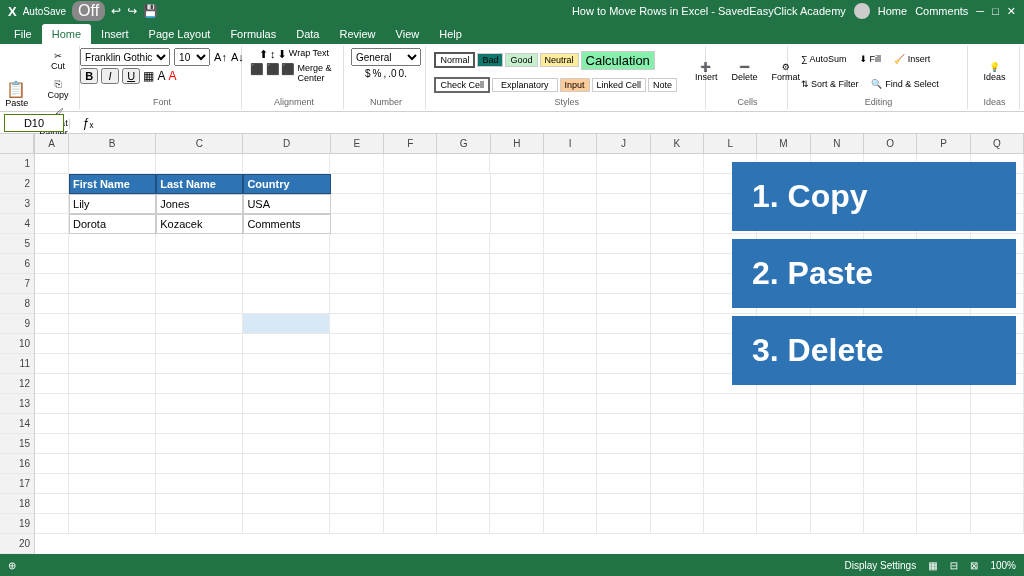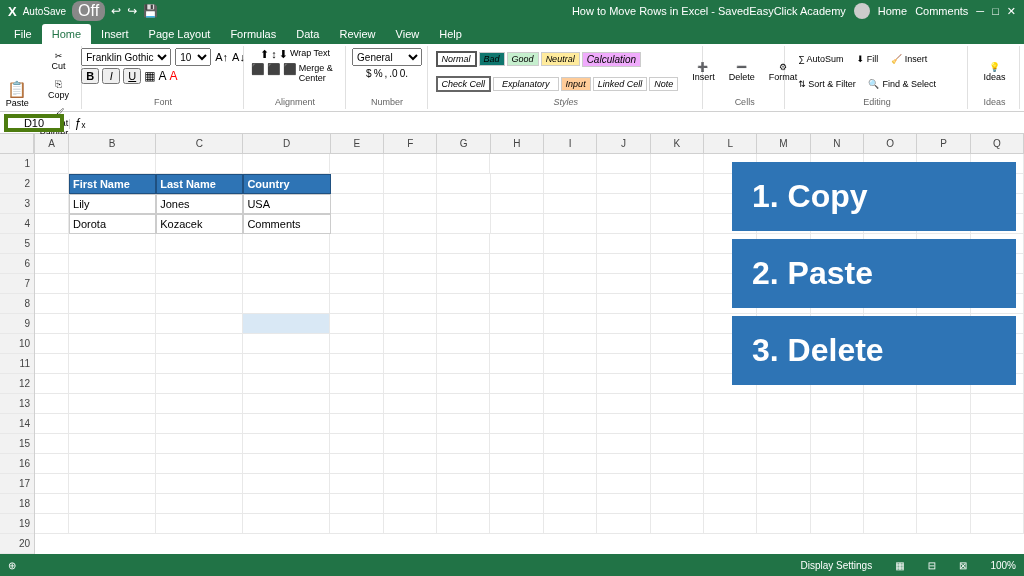--- a/index.html
+++ b/index.html
@@ -88,21 +88,21 @@
       background: #fff;
       border-bottom: 1px solid #d0d0d0;
       display: flex;
       align-items: center;
       padding: 0 4px;
       gap: 4px;
     }
     .name-box {
       width: 60px;
       height: 18px;
-      border: 4px solid #4d7c0f;
+      border: 1px solid #4d7c0f;
       font-size: 11px;
       padding: 0 3px;
       text-align: center;
     }
     .formula-divider { color: #ccc; }
     .formula-input {
       flex: 1;
       height: 18px;
       border: none;
       font-size: 11px;
@@ -380,27 +380,27 @@
         <span style="cursor:pointer;">$</span>
         <span style="cursor:pointer;">%</span>
         <span style="cursor:pointer;">,</span>
         <span style="cursor:pointer;">.0</span>
         <span style="cursor:pointer;">0.</span>
       </div>
     </div>
     <div class="ribbon-group-label">Number</div>
   </div>
 
-  <div class="ribbon-group" style="min-width:200px;font-style:italic;">
+  <div class="ribbon-group" style="min-width:200px;">
     <div class="ribbon-group-content" style="gap:2px;flex-wrap:wrap;">
       <div style="border:2px solid #555;padding:1px 4px;font-size:9px;cursor:pointer;">Normal</div>
       <div style="background:#0f766e;border:1px solid #ccc;padding:1px 4px;font-size:9px;cursor:pointer;">Bad</div>
       <div style="background:#c6efce;border:1px solid #ccc;padding:1px 4px;font-size:9px;cursor:pointer;">Good</div>
       <div style="background:#ffeb9c;border:1px solid #ccc;padding:1px 4px;font-size:9px;cursor:pointer;">Neutral</div>
-      <div style="background:#f0abfc;border:1px solid #ccc;padding:1px 4px;font-size:10px;cursor:pointer;">Calculation</div>
+      <div style="background:#86efac;border:1px solid #ccc;padding:1px 4px;font-size:13px;cursor:pointer;">Calculation</div>
       <div style="border:2px solid #666;padding:1px 4px;font-size:9px;cursor:pointer;">Check Cell</div>
       <div style="border:1px solid #ccc;padding:1px 8px;font-size:9px;cursor:pointer;">Explanatory</div>
       <div style="background:#ffcc99;border:1px solid #ccc;padding:1px 4px;font-size:9px;cursor:pointer;">Input</div>
       <div style="border:1px solid #ccc;padding:1px 4px;font-size:9px;cursor:pointer;">Linked Cell</div>
       <div style="border:1px solid #ccc;padding:1px 4px;font-size:9px;cursor:pointer;">Note</div>
     </div>
     <div class="ribbon-group-label">Styles</div>
   </div>
 
   <div class="ribbon-group" style="min-width:80px;">
@@ -439,21 +439,21 @@
         <span>Ideas</span>
       </div>
     </div>
     <div class="ribbon-group-label">Ideas</div>
   </div>
 </div>
 
 <div class="formula-bar">
   <input class="name-box" value="D10" style="">
   <span class="formula-divider">|</span>
-  <span style="cursor:pointer;font-size:12px;">ƒₓ</span>
+  <span style="cursor:pointer;font-size:12px;margin-left:8px;">ƒₓ</span>
   <input class="formula-input" value="" style="">
 </div>
 
 <div style="display:flex; height:420px; position:relative;">
 
   <div class="row-numbers">
     <div class="row-num-header"></div>
     <div class="row-num">1</div>
     <div class="row-num">2</div>
     <div class="row-num">3</div>
@@ -882,20 +882,20 @@
   </div>
 </div>
 
 <div class="sheet-tabs">
   <span class="sheet-add">+</span>
   <div class="sheet-tab">Sheet1</div>
 </div>
 
 <div class="status-bar">
   <span>⊕</span>
-  <div style="display:flex;align-items:center;gap:23px;">
+  <div style="display:flex;align-items:center;gap:12px;">
     <span>Display Settings</span>
     <span>▦</span>
     <span>⊟</span>
     <span>⊠</span>
     <span>100%</span>
   </div>
 </div>
 
 </body></html>

